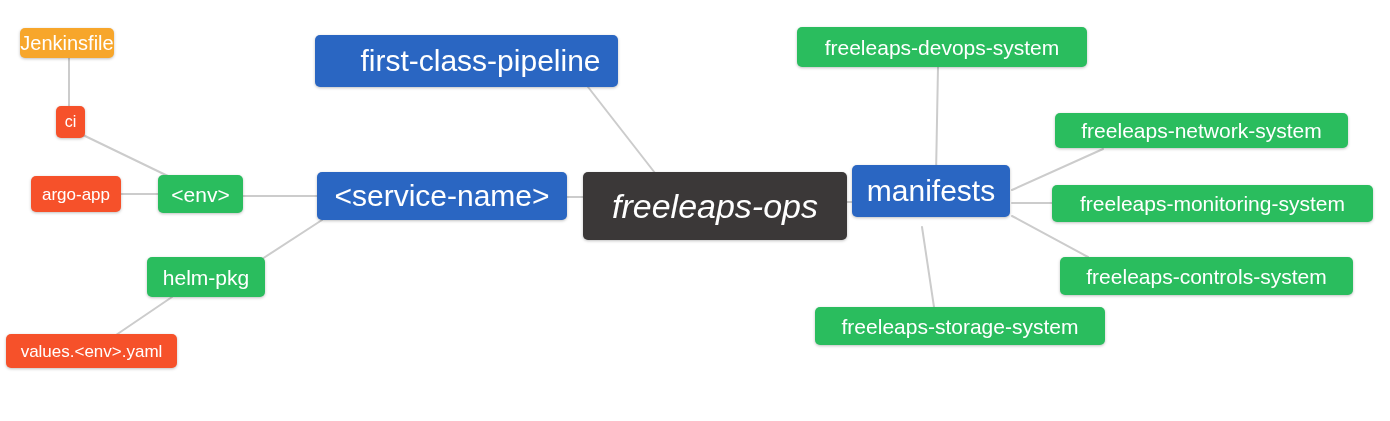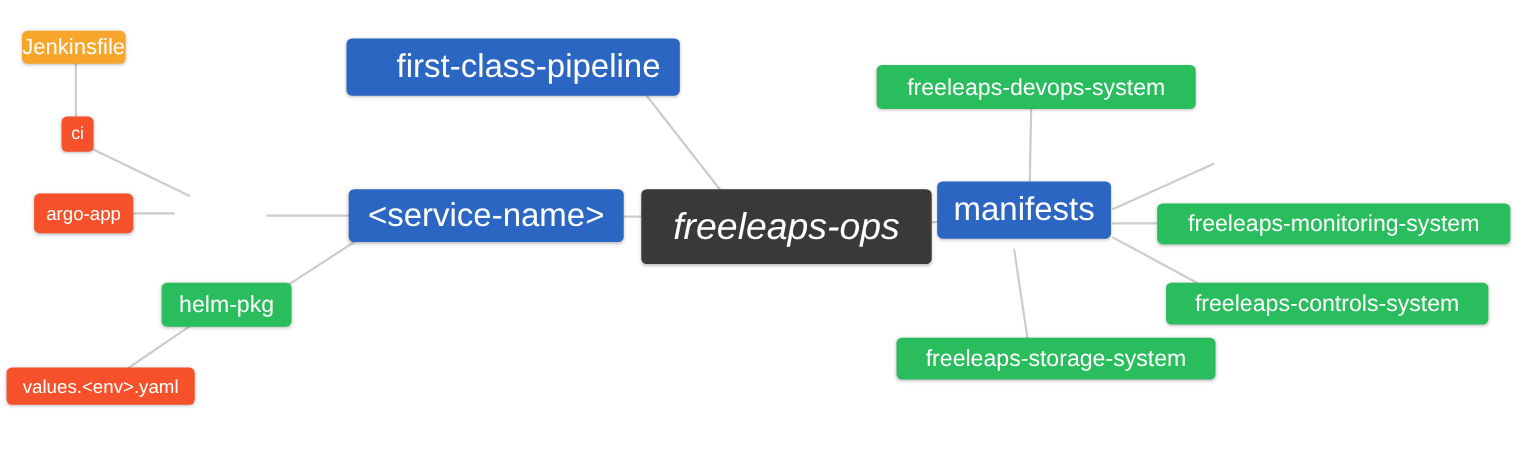--- a/index.html
+++ b/index.html
@@ -73,24 +73,26 @@
     <line x1="936" y1="175" x2="938" y2="67"></line>
     <line x1="1012" y1="190" x2="1103" y2="149"></line>
     <line x1="1012" y1="203" x2="1052" y2="203"></line>
     <line x1="1012" y1="216" x2="1088" y2="257"></line>
     <line x1="922" y1="227" x2="934" y2="307"></line>
   </svg>
 
   <div class="node n-jenkinsfile" style="background-color: rgb(247, 166, 43);">Jenkinsfile</div>
   <div class="node n-ci" style="background-color: rgb(246, 81, 42);">ci</div>
   <div class="node n-argo-app" style="background-color: rgb(246, 81, 42);">argo-app</div>
+  <div class="node n-env" style="background-color: rgb(42, 189, 94);">&lt;env&gt;</div>
   <div class="node n-helm-pkg" style="background-color: rgb(42, 189, 94);">helm-pkg</div>
   <div class="node n-values-env-yaml" style="background-color: rgb(246, 81, 42);">values.&lt;env&gt;.yaml</div>
   <div class="node n-first-class-pipeline" style="background-color: rgb(42, 102, 194);">first-class-pipeline</div>
   <div class="node n-service-name" style="background-color: rgb(42, 102, 194);">&lt;service-name&gt;</div>
   <div class="node n-freeleaps-ops" style="background-color: rgb(59, 56, 56);">freeleaps-ops</div>
   <div class="node n-manifests" style="background-color: rgb(42, 102, 194);">manifests</div>
-  <div class="node n-devops-system" style="background-color: rgb(42, 189, 94); margin-top: 32px;">freeleaps-devops-system</div>
+  <div class="node n-devops-system" style="background-color: rgb(42, 189, 94);">freeleaps-devops-system</div>
+  <div class="node n-network-system" style="background-color: rgb(42, 189, 94);">freeleaps-network-system</div>
   <div class="node n-monitoring-system" style="background-color: rgb(42, 189, 94);">freeleaps-monitoring-system</div>
   <div class="node n-controls-system" style="background-color: rgb(42, 189, 94);">freeleaps-controls-system</div>
   <div class="node n-storage-system" style="background-color: rgb(42, 189, 94);">freeleaps-storage-system</div>
 
 </div>
 
 </body></html>

